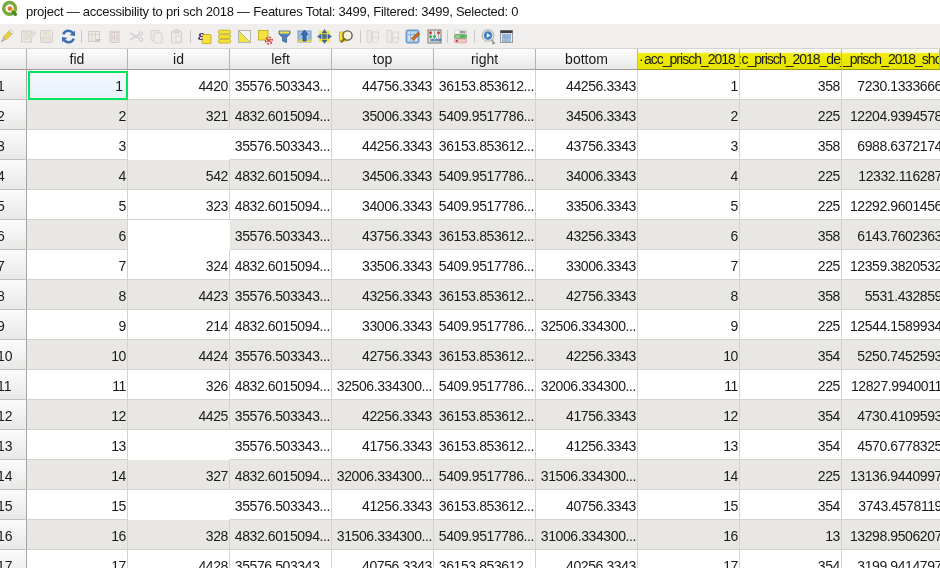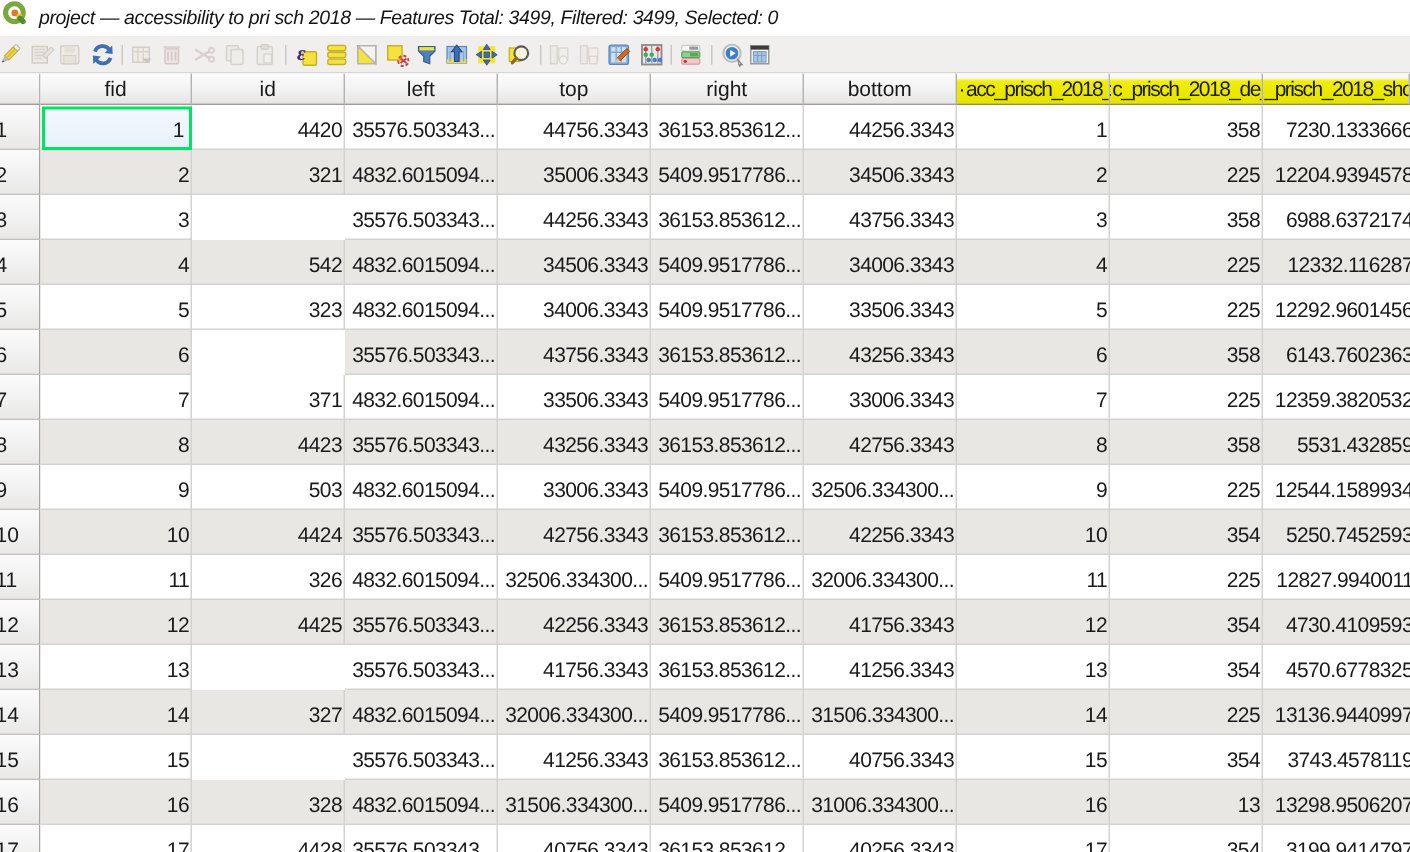--- a/index.html
+++ b/index.html
@@ -1,19 +1,19 @@
 <!DOCTYPE html>
 <html><head><meta charset="utf-8">
 <style>
 html,body{margin:0;padding:0;}
 body{width:940px;height:568px;overflow:hidden;position:relative;
  font-family:"Liberation Sans",sans-serif;background:#fff;}
 .abs{position:absolute;}
 #titlebar{left:0;top:0;width:940px;height:24px;background:#ffffff;}
-#title{left:26px;top:4px;font-size:13px;letter-spacing:-0.25px;color:#151515;white-space:nowrap;font-style:italic;}
+#title{left:26px;top:4px;font-size:13px;letter-spacing:-0.25px;color:#151515;white-space:nowrap;}
 #toolbar{left:0;top:24px;width:940px;height:24px;background:#f0efee;border-bottom:1px solid #d6d5d3;}
 .sep{position:absolute;top:30px;width:1px;height:13px;background:#c9c8c6;}
 #tablearea{left:0;top:49px;width:940px;height:519px;background:#fff;overflow:hidden;}
 .hcell{position:absolute;top:0;height:21px;background:linear-gradient(#fcfcfc,#f4f4f4 45%,#e7e6e5);
  border-right:1px solid #b4b3b1;border-bottom:1px solid #9f9e9c;box-sizing:border-box;
  font-size:14px;color:#1a1a1a;text-align:center;line-height:21px;overflow:hidden;white-space:nowrap;}
 .hyel{background:linear-gradient(#fafaf8 0px,#f8f8ef 3px,#f0ed0e 5px,#ebe800 60%,#e6e300 100%);border-bottom:1px solid #96941a;}
 .rnum{position:absolute;left:0;width:27px;background:linear-gradient(#fbfbfb,#f3f3f3 45%,#e9e8e7);
  border-right:1px solid #a6a5a3;border-bottom:1px solid #c2c1bf;box-sizing:border-box;
  font-size:14px;color:#1a1a1a;overflow:hidden;}
@@ -281,21 +281,21 @@
 <div class="cell even" style="left:332px;top:171px;width:102px;height:30px">43756.3343</div>
 <div class="cell even" style="left:434px;top:171px;width:102px;height:30px">36153.853612...</div>
 <div class="cell even" style="left:536px;top:171px;width:102px;height:30px">43256.3343</div>
 <div class="cell even" style="left:638px;top:171px;width:102px;height:30px">6</div>
 <div class="cell even" style="left:740px;top:171px;width:102px;height:30px">358</div>
 <div class="cell even" style="left:842px;top:171px;width:102px;height:30px">6143.7602363</div>
 <div class="rnum" style="top:201px;height:30px">
       <span>7</span>
     </div>
 <div class="cell odd" style="left:27px;top:201px;width:101px;height:30px">7</div>
-<div class="cell odd" style="left:128px;top:201px;width:102px;height:30px">371</div>
+<div class="cell odd" style="left:128px;top:201px;width:102px;height:30px">324</div>
 <div class="cell odd" style="left:230px;top:201px;width:102px;height:30px">4832.6015094...</div>
 <div class="cell odd" style="left:332px;top:201px;width:102px;height:30px">33506.3343</div>
 <div class="cell odd" style="left:434px;top:201px;width:102px;height:30px">5409.9517786...</div>
 <div class="cell odd" style="left:536px;top:201px;width:102px;height:30px">33006.3343</div>
 <div class="cell odd" style="left:638px;top:201px;width:102px;height:30px">7</div>
 <div class="cell odd" style="left:740px;top:201px;width:102px;height:30px">225</div>
 <div class="cell odd" style="left:842px;top:201px;width:102px;height:30px">12359.3820532</div>
 <div class="rnum" style="top:231px;height:30px">
       <span>8</span>
     </div>
@@ -305,21 +305,21 @@
 <div class="cell even" style="left:332px;top:231px;width:102px;height:30px">43256.3343</div>
 <div class="cell even" style="left:434px;top:231px;width:102px;height:30px">36153.853612...</div>
 <div class="cell even" style="left:536px;top:231px;width:102px;height:30px">42756.3343</div>
 <div class="cell even" style="left:638px;top:231px;width:102px;height:30px">8</div>
 <div class="cell even" style="left:740px;top:231px;width:102px;height:30px">358</div>
 <div class="cell even" style="left:842px;top:231px;width:102px;height:30px">5531.432859</div>
 <div class="rnum" style="top:261px;height:30px">
       <span>9</span>
     </div>
 <div class="cell odd" style="left:27px;top:261px;width:101px;height:30px">9</div>
-<div class="cell odd" style="left:128px;top:261px;width:102px;height:30px">503</div>
+<div class="cell odd" style="left:128px;top:261px;width:102px;height:30px">214</div>
 <div class="cell odd" style="left:230px;top:261px;width:102px;height:30px">4832.6015094...</div>
 <div class="cell odd" style="left:332px;top:261px;width:102px;height:30px">33006.3343</div>
 <div class="cell odd" style="left:434px;top:261px;width:102px;height:30px">5409.9517786...</div>
 <div class="cell odd" style="left:536px;top:261px;width:102px;height:30px">32506.334300...</div>
 <div class="cell odd" style="left:638px;top:261px;width:102px;height:30px">9</div>
 <div class="cell odd" style="left:740px;top:261px;width:102px;height:30px">225</div>
 <div class="cell odd" style="left:842px;top:261px;width:102px;height:30px">12544.1589934</div>
 <div class="rnum" style="top:291px;height:30px">
       <span>10</span>
     </div>

